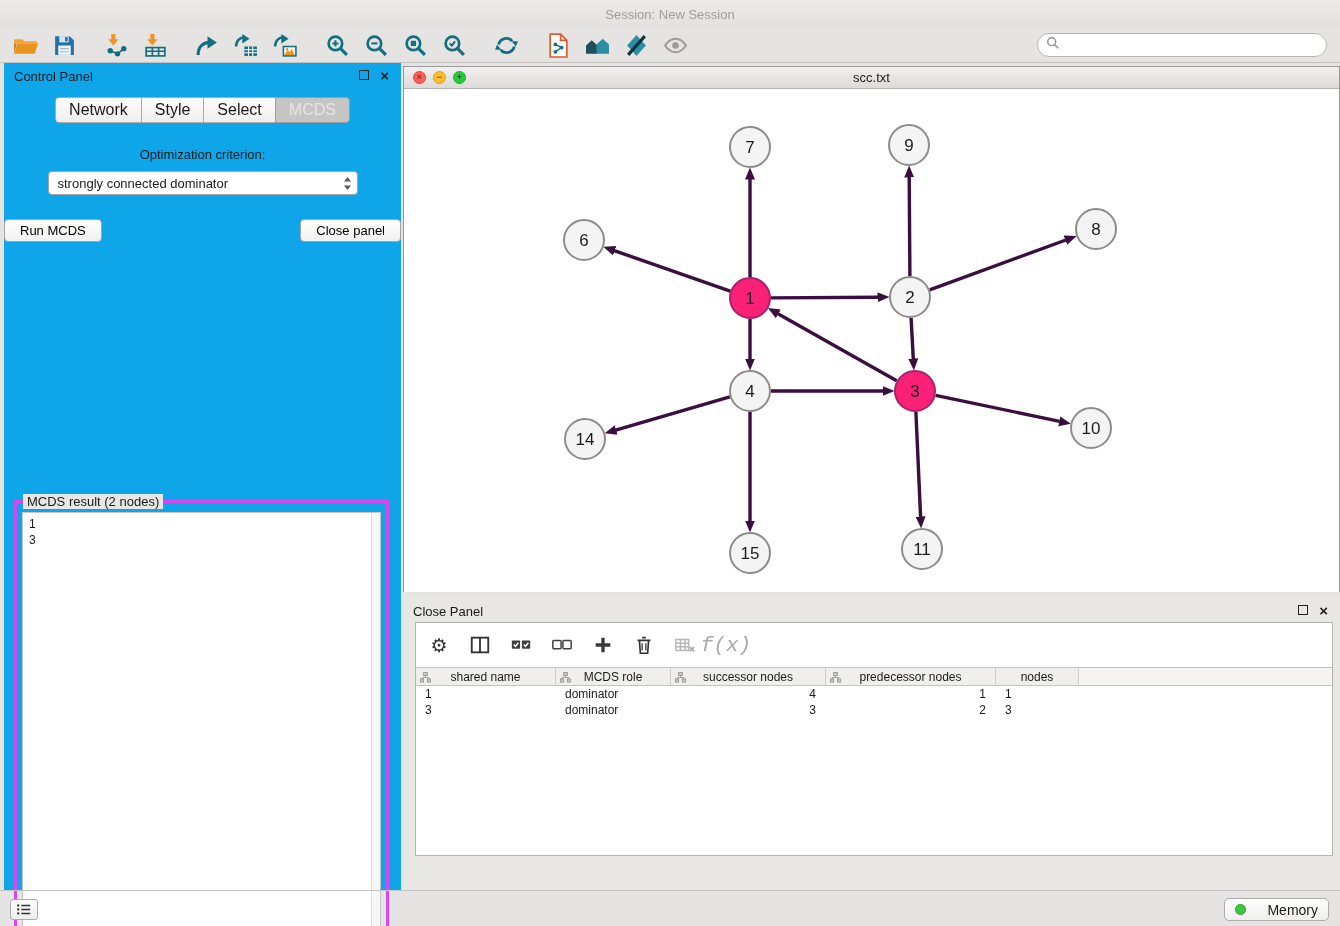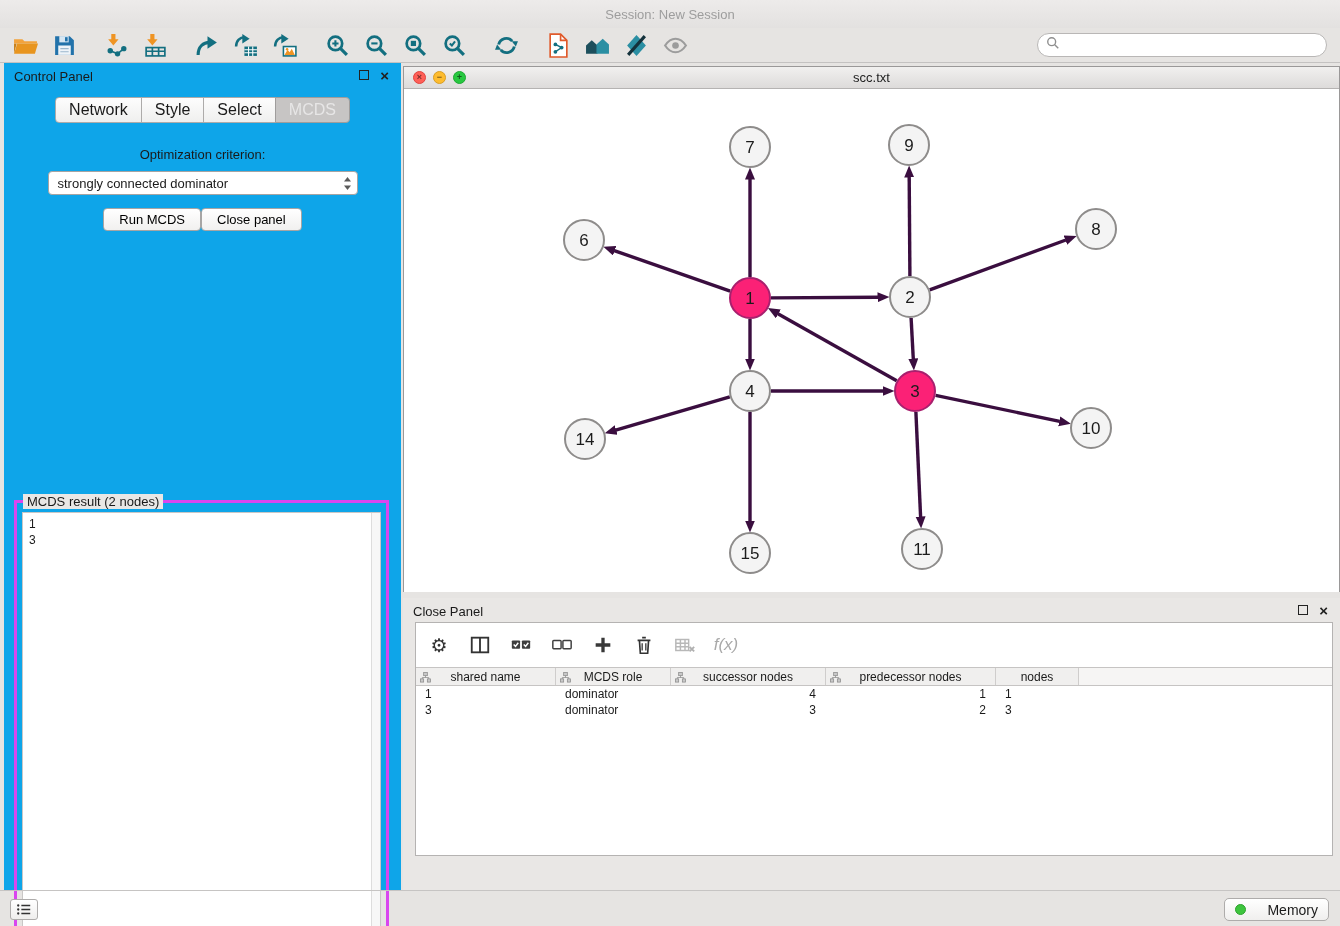--- a/index.html
+++ b/index.html
@@ -30,21 +30,21 @@
   .tabsrow{display:flex;justify-content:center;margin-top:8px}
   .tab{border:1px solid #adabaa;margin-left:-1px;padding:3px 13px;font-size:16px;
     background:linear-gradient(#fdfdfd,#efefee);color:#1a1a1a;white-space:nowrap;cursor:default}
   .tab:first-child{border-radius:4px 0 0 4px;margin-left:0}
   .tab:last-child{border-radius:0 4px 4px 0}
   .tab.active{background:#c7c5c4;color:#e7e6e6;border-color:#9f9d9c}
   .opt-label{text-align:center;font-size:13px;margin-top:24px}
   .dropdown{position:relative;width:310px;height:24px;margin:9px auto 0;background:#fff;border:1px solid #a6a4a3;
     border-radius:4px;display:flex;align-items:center;padding:0 22px 0 9px;font-size:13px;cursor:default}
   .dropdown .stepper{position:absolute;right:5px;top:4px}
-  .btnrow{display:flex;justify-content:center;margin-top:13px}
+  .btnrow{display:flex;justify-content:space-between;margin-top:24px}
   .btn{font-family:"Liberation Sans",sans-serif;font-size:13px;padding:3px 15px;border:1px solid #a7a5a4;border-radius:4px;
     background:linear-gradient(#ffffff,#f1f0ef);cursor:default}
   .result-group{position:absolute;left:10px;top:437px;width:375px;height:471px;border:3px solid #d946ef}
   .result-legend{position:absolute;top:-9px;left:6px;background:#e9e7e5;padding:0 4px;font-size:13px}
   .result-list{position:absolute;left:5px;right:5px;top:9px;bottom:6px;background:#fff;border:1px solid #c9c7c6;
     font-size:12px;line-height:16px;padding:3px 6px}
   .vtrack{position:absolute;right:0;top:0;bottom:0;width:9px;border-left:1px solid #ddd;background:#f7f7f7}
 
   
   .net-window{position:absolute;left:403px;top:66px;width:937px;height:526px;border:1px solid #9a9898;background:#fff}
@@ -59,21 +59,21 @@
   .net-canvas{position:absolute;left:0;top:22px;width:935px;height:503px;background:#fff}
   .net-canvas svg text{font-family:"Liberation Sans",sans-serif}
 
   
   .table-panel{position:absolute;left:403px;top:598px;width:937px;height:292px;background:#e9e7e5}
   .tp-box{position:absolute;left:12px;top:24px;width:918px;height:234px;background:#fff;border:1px solid #b5b3b2}
   .tp-toolbar{display:flex;align-items:center;height:44px;padding-left:10px;gap:15px}
   .tp-ic{display:inline-flex;align-items:center;justify-content:center;width:26px;height:26px;cursor:default}
   .tp-ic svg{width:22px;height:22px}
   .gear-glyph{font-size:19px;color:#333}
-  .fx{font-family:Liberation Sans, sans-serif;font-style:italic;font-size:17px;color:#a9a9a9}
+  .fx{font-family:Liberation Mono, monospace;font-style:italic;font-size:21px;color:#a9a9a9}
   .thead{display:flex;border-top:1px solid #c6c4c3;border-bottom:1px solid #c6c4c3;height:19px}
   .hcell{position:relative;background:#f0efee;border-right:1px solid #cfcdcc;font-size:12px;
     display:flex;align-items:center;justify-content:center;gap:4px}
   .hcell .sort-ic{position:absolute;left:4px;top:4px}
   .hcell.filler{flex:1;border-right:none;background:#f6f5f4}
   .c0{width:140px}.c1{width:115px}.c2{width:155px}.c3{width:170px}.c4{width:83px}
   .trow{display:flex;height:16px;align-items:center}
   .tcell{font-size:12px;overflow:hidden;white-space:nowrap}
   .tcell.al{padding-left:9px;text-align:left}
   .tcell.ar{padding-right:10px;text-align:right}

